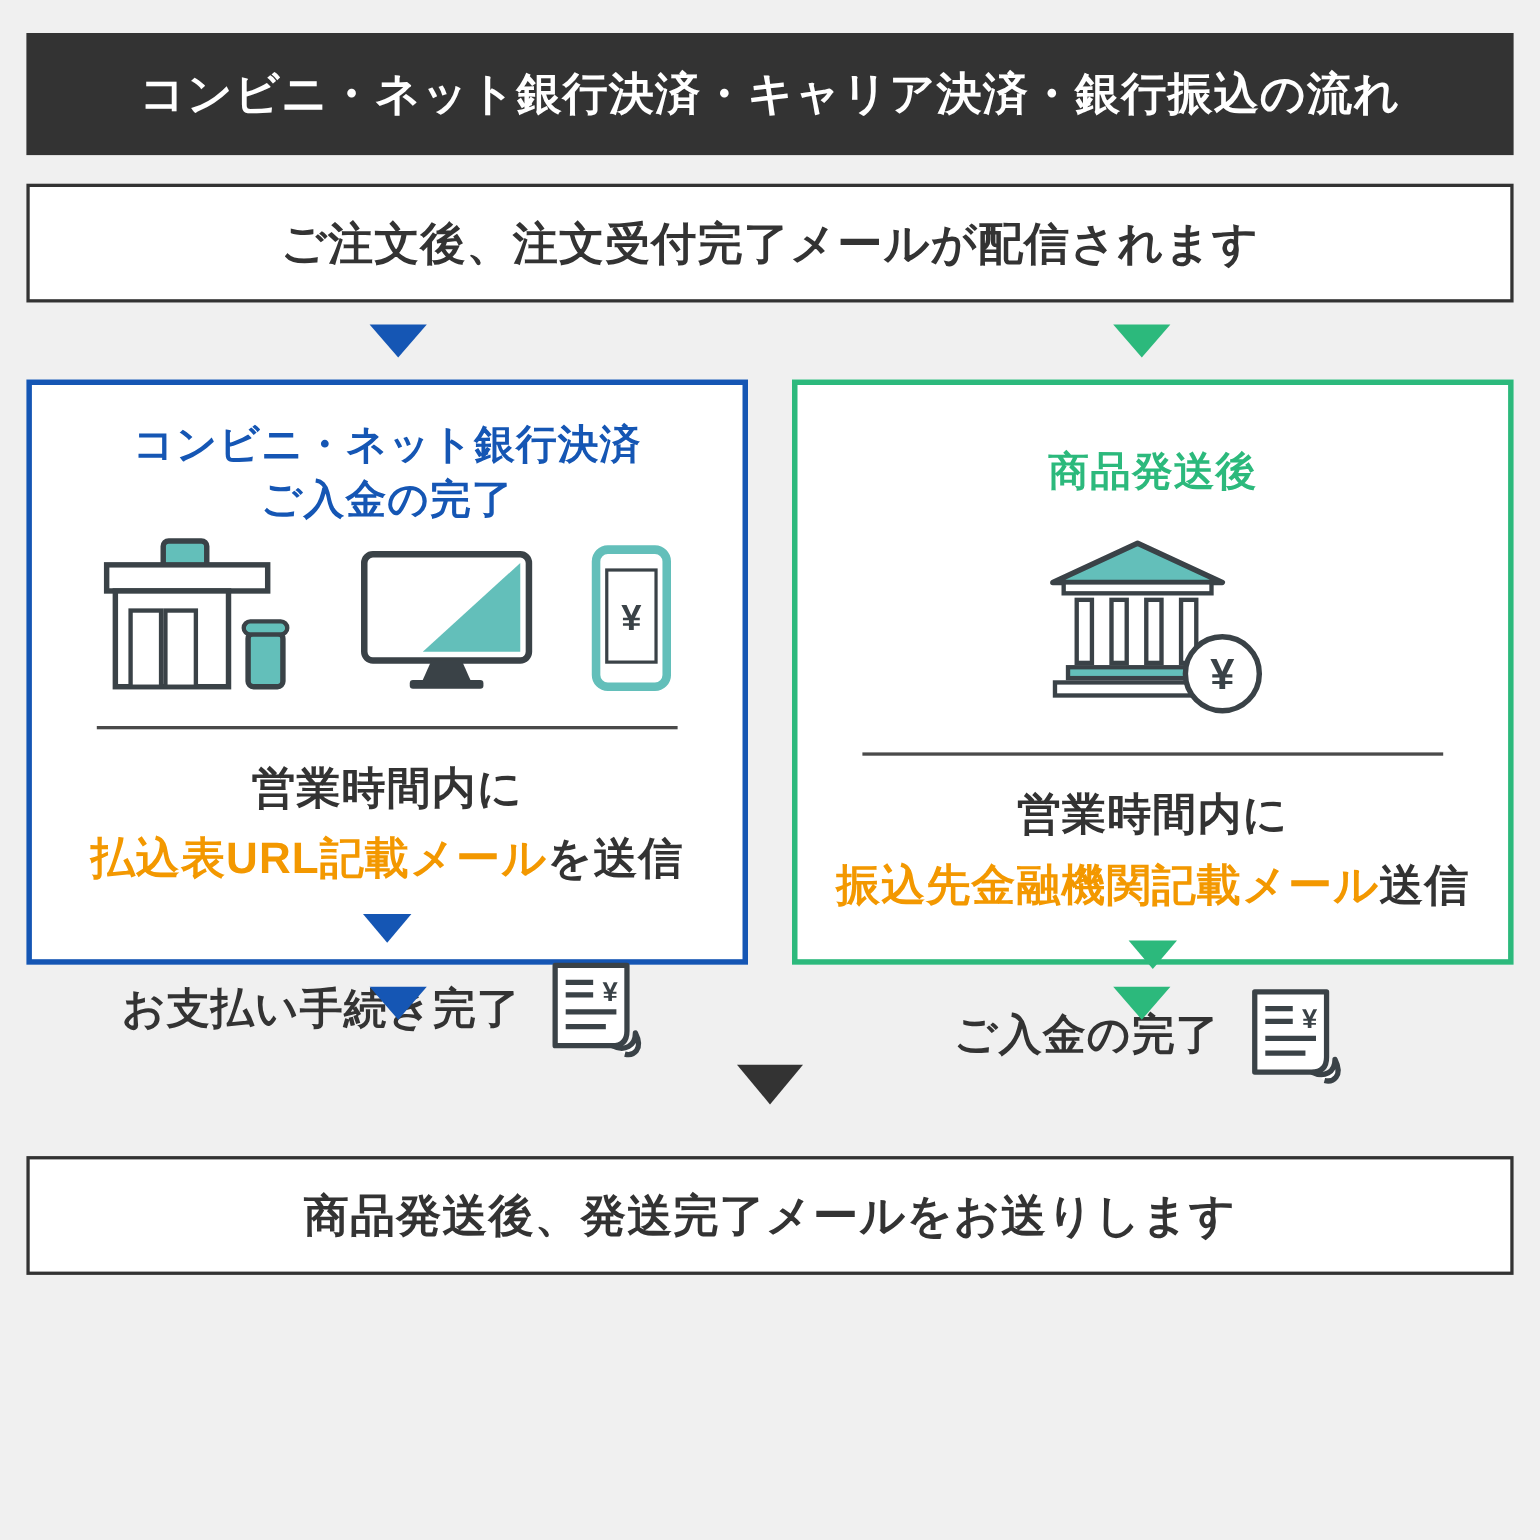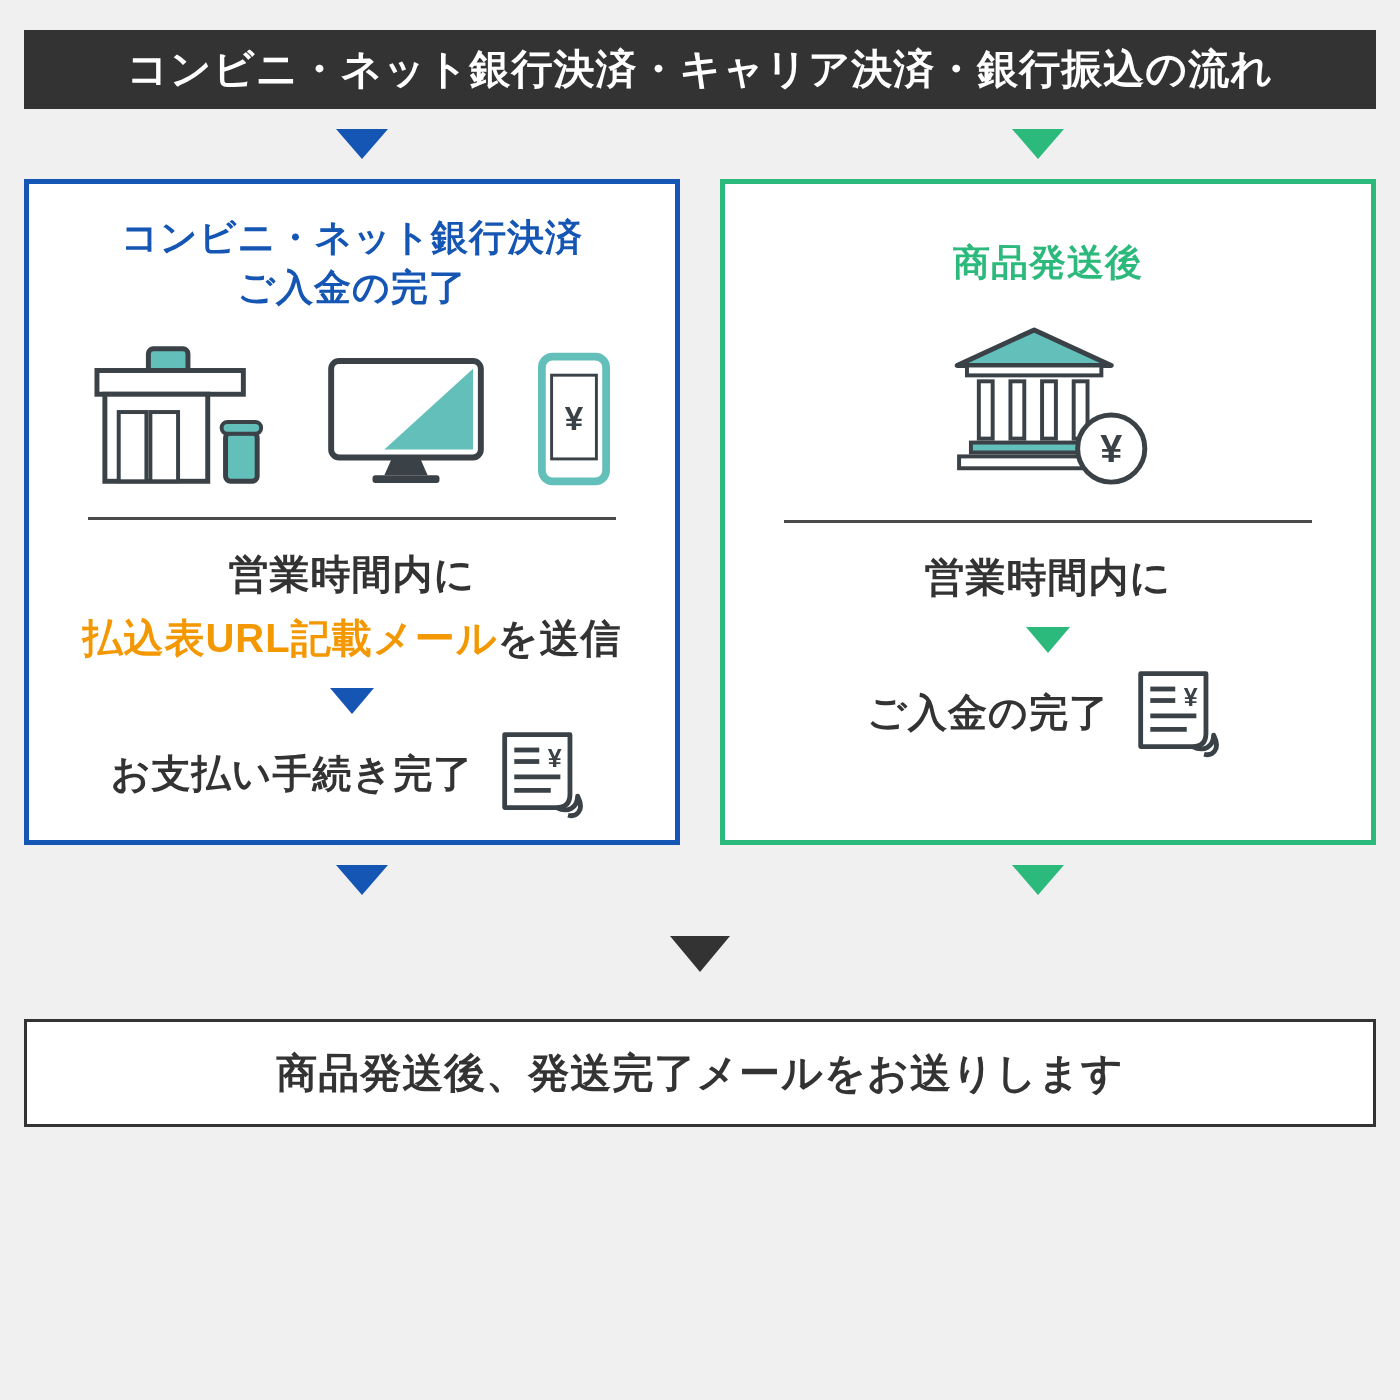--- a/index.html
+++ b/index.html
@@ -1,36 +1,36 @@
 <!DOCTYPE html>
 <html style="--accent_blue: #1556b4; --accent_green: #2cb97c; --accent_orange: #f39800; --dark: #333333; --teal: #63bfba;"><head>
 <meta charset="utf-8">
 <style>
   html,body { margin:0; padding:0; }
   body { font-family:"Liberation Sans","DejaVu Sans",sans-serif; }
   .page { width:1400px; height:1400px; background:#f0f0f0; overflow:hidden; position:relative; }
 
-  .banner { margin:30px 24px 0; background:var(--dark,#333333); height:79px;
+  .banner { margin:30px 24px 0; background:var(--dark,#333333); height:111px;
             display:flex; align-items:center; justify-content:center; }
   .banner-title { color:#ffffff; font-size:41px; font-weight:bold; margin:0; letter-spacing:1px; }
 
   .step-box { margin:26px 24px 0; background:#ffffff; border:3px solid var(--dark,#333333);
               height:102px; display:flex; align-items:center; justify-content:center; }
   .step-text { font-size:41px; font-weight:bold; color:#333333; margin:0; letter-spacing:1px; }
 
   .arrow-row { display:flex; margin:0 24px; height:70px; align-items:center; }
   .arrow-cell { flex:1; display:flex; justify-content:center; }
 
   .tri { width:0; height:0; border-left:26px solid transparent; border-right:26px solid transparent; display:inline-block; }
   .tri.blue  { border-top:30px solid var(--accent_blue,#1556b4); }
   .tri.green { border-top:30px solid var(--accent_green,#2cb97c); }
   .tri.dark  { border-left-width:30px; border-right-width:30px; border-top:36px solid var(--dark,#333333); }
   .tri.small { border-left-width:22px; border-right-width:22px; border-top-width:26px; }
 
-  .columns { display:flex; gap:40px; margin:0 24px; height:666px; }
+  .columns { display:flex; gap:40px; margin:0 24px; height:532px; }
   .branch { flex:1; background:#ffffff; border:5px solid; box-sizing:border-box;
             display:flex; flex-direction:column; align-items:center; padding:26px 16px 20px; }
   .branch-blue  { border-color:var(--accent_blue,#1556b4); }
   .branch-green { border-color:var(--accent_green,#2cb97c); }
 
   .branch-title { min-height:106px; display:flex; flex-direction:column; justify-content:center;
                   font-size:37px; font-weight:bold; text-align:center; margin:0; line-height:1.35; letter-spacing:1px; }
   .blue-text  { color:var(--accent_blue,#1556b4); }
   .green-text { color:var(--accent_green,#2cb97c); }
 
@@ -51,20 +51,23 @@
 </style>
 </head>
 <body>
 
 <div class="page">
 
   <header class="banner">
     <h1 class="banner-title">コンビニ・ネット銀行決済・キャリア決済・銀行振込の流れ</h1>
   </header>
 
+  <section class="step-box">
+    <p class="step-text">ご注文後、注文受付完了メールが配信されます</p>
+  </section>
 
   <div class="arrow-row">
     <div class="arrow-cell">
       <span class="tri blue"></span>
     </div>
     <div class="arrow-cell">
       <span class="tri green"></span>
     </div>
   </div>
 
@@ -136,20 +139,21 @@
           <rect x="24" y="120" width="128" height="10" fill="#63bfba" stroke="#3a4247" stroke-width="4"></rect>
           <rect x="12" y="134" width="152" height="12" fill="#ffffff" stroke="#3a4247" stroke-width="4"></rect>
           <circle cx="166" cy="126" r="34" fill="#ffffff" stroke="#3a4247" stroke-width="5"></circle>
           <text x="166" y="140" text-anchor="middle" font-size="40" font-weight="bold" fill="#3a4247">¥</text>
         </svg>
       </div>
 
       <hr class="divider">
 
       <p class="notice notice-first">営業時間内に</p>
+      <p class="notice"><span class="orange-text">振込先金融機関記載メール</span><span>送信</span></p>
 
       <span class="tri small green"></span>
 
       <div class="complete-row">
         <p class="complete-text">ご入金の完了</p>
         <svg class="icon" width="96" height="92" viewBox="0 0 100 94">
           <path d="M8,6 H76 V68 Q76,82 62,82 H8 Z" fill="#ffffff" stroke="#3a4247" stroke-width="5" stroke-linejoin="round"></path>
           <line x1="18" y1="22" x2="44" y2="22" stroke="#3a4247" stroke-width="5"></line>
           <line x1="18" y1="34" x2="44" y2="34" stroke="#3a4247" stroke-width="5"></line>
           <text x="60" y="40" text-anchor="middle" font-size="26" font-weight="bold" fill="#3a4247">¥</text>

